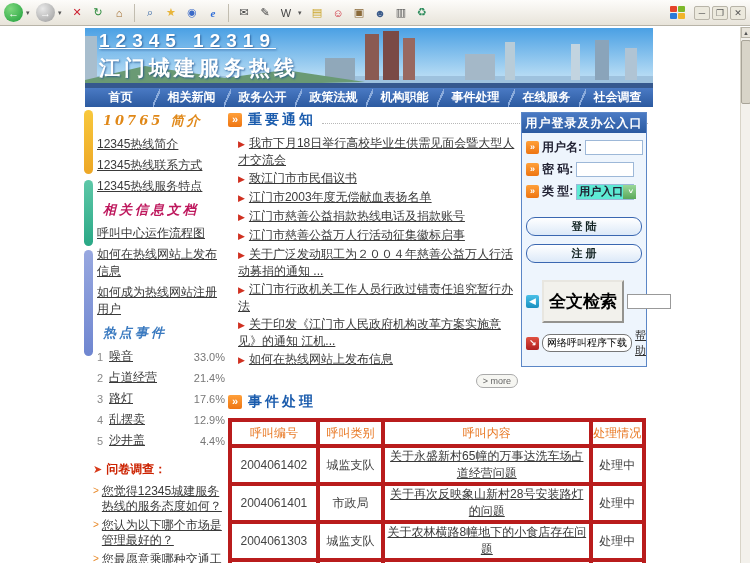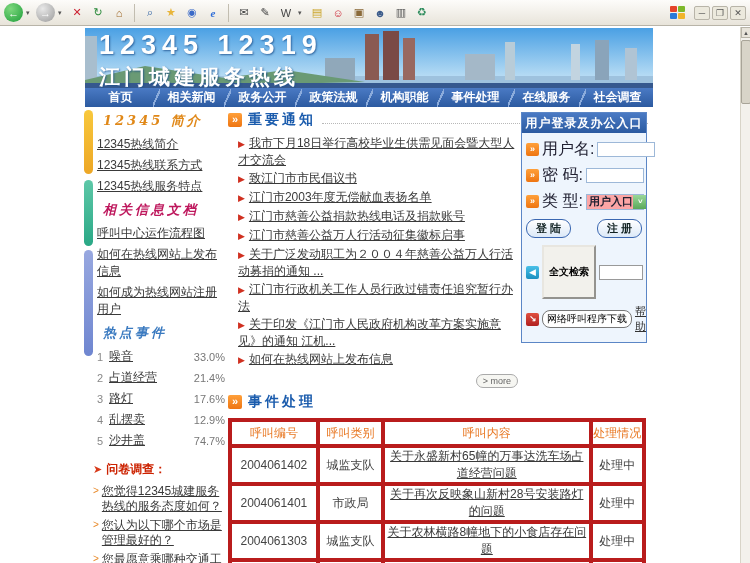--- a/index.html
+++ b/index.html
@@ -30,21 +30,21 @@
 
   
   .scrollbar { position:absolute; right:0; top:27px; width:10px; height:536px; background:#f3f1ec; border-left:1px solid #d8d4c8; }
   .sb-btn { width:10px; height:11px; background:#e8e4da; border:1px solid #b8b4a8; font-size:6px; color:#555; text-align:center; line-height:10px; }
   .sb-thumb { position:absolute; top:13px; left:0; width:10px; height:64px; background:#d8d4c8; border:1px solid #a8a498; border-radius:2px; }
 
   
   .banner { position:absolute; left:85px; top:28px; width:568px; height:60px; overflow:hidden; }
   .banner svg { position:absolute; left:0; top:0; }
   .banner-text { position:absolute; left:14px; top:2px; color:#fff; text-shadow:1px 1px 2px rgba(30,80,140,.8); }
-  .bt1 { font-size:27px; font-weight:bold; letter-spacing:6px; }
+  .bt1 { font-size:19px; font-weight:bold; letter-spacing:6px;text-decoration:underline; }
   .bt2 { font-size:21px; font-weight:bold; letter-spacing:4px; margin-top:2px; }
 
   
   .nav { position:absolute; left:85px; top:88px; width:568px; height:19px;
     background:linear-gradient(#4a7ac4,#2c5aa0); display:flex; }
   .nav a { flex:1; position:relative; display:flex; align-items:center; justify-content:center;
     color:#fff; font-weight:bold; font-size:12px; text-decoration:none; }
   .nav a + a::before { content:""; position:absolute; left:-3px; top:0; bottom:0; width:7px;
     background:linear-gradient(115deg,transparent 44%,#8cacdc 44%,#8cacdc 58%,transparent 58%); }
 
@@ -92,30 +92,30 @@
   
   .panel { position:absolute; left:521px; top:112px; width:126px; border:1px solid #5b86c6; background:#eef5fd; }
   .panel-hdr { height:20px; background:linear-gradient(#4a7ac4,#2c5aa0); color:#fff; font-weight:bold;
     text-align:center; line-height:20px; font-size:12px; letter-spacing:1px; }
   .panel-body { padding:6px 4px 8px 4px; }
   .p-row { display:flex; align-items:center; gap:3px; margin-bottom:5px; }
   .p-ico { width:13px; height:13px; border-radius:2px; background:linear-gradient(#ffa03a,#ee7512);
     color:#fff; font-size:9px; font-weight:bold; text-align:center; line-height:12px; flex:none; }
   .p-ico.cyan { background:linear-gradient(#4ac0e8,#1a90c0); }
   .p-ico.red { background:linear-gradient(#e05040,#b02020); }
-  .p-label { font-size:16px; color:#223; white-space:nowrap; }
+  .p-label { font-size:12px; color:#223; white-space:nowrap;font-weight:bold; }
   .p-input { width:58px; height:15px; border:1px solid #9db8d8; background:#fff; font-size:11px; }
-  .p-select { width:58px; height:16px; border:1px solid #9db8d8; background:#fca5a5; display:flex; align-items:center; }
+  .p-select { width:58px; height:16px; border:1px solid #9db8d8; background:#5eead4; display:flex; align-items:center; }
   .p-select span { flex:1; font-size:11px; font-weight:bold; color:#223; padding-left:2px; white-space:nowrap; }
   .p-select .drop { width:13px; height:14px; background:linear-gradient(#9ad89a,#5aa85a); color:#fff;
     font-size:8px; text-align:center; line-height:13px; flex:none; }
-  .btn-row { display:flex; justify-content:space-between; gap:8px; margin:7px 0; }
+  .btn-row { display:flex; justify-content:center; gap:8px; margin:17px 0;flex-direction:column; }
   .pill-btn { border:1px solid #3a67b1; border-radius:9px; background:linear-gradient(#fff,#dce9f8);
     color:#122; font-weight:bold; font-size:11px; padding:1px 9px; white-space:nowrap; }
-  .search-btn { border:2px outset #e8e6e0; background:#f2f1ec; font-size:10px; font-weight:bold; padding:18px 5px; white-space:nowrap; }
+  .search-btn { border:2px outset #e8e6e0; background:#f2f1ec; font-size:17px; font-weight:bold; padding:8px 5px; white-space:nowrap; }
   .s-input { width:44px; height:15px; border:1px solid #999; background:#fff; }
   .dl-btn { border:1px solid #777; border-radius:8px; background:#fff; font-size:10px; padding:1px 4px; white-space:nowrap; }
   .help-link { color:#333; text-decoration:underline; font-size:11px; }
 </style>
 </head>
 <body>
 
 <div id="screen">
 
   <div class="toolbar">
@@ -199,21 +199,21 @@
     <a>事件处理</a>
     <a>在线服务</a>
     <a>社会调查</a>
   </div>
 
   <div class="sidebar">
     <div class="side-bar-deco deco-yellow"></div>
     <div class="side-bar-deco deco-teal"></div>
     <div class="side-bar-deco deco-blue"></div>
 
-    <div class="side-hdr h-orange">12345 简介</div>
+    <div class="side-hdr h-orange">10765 简介</div>
     <a class="side-link">12345热线简介</a>
     <a class="side-link">12345热线联系方式</a>
     <a class="side-link">12345热线服务特点</a>
 
     <div class="side-hdr h-green">相关信息文档</div>
     <a class="side-link">呼叫中心运作流程图</a>
     <a class="side-link">如何在热线网站上发布信息</a>
     <a class="side-link">如何成为热线网站注册用户</a>
 
     <div class="side-hdr h-blue">热点事件</div>
@@ -233,21 +233,21 @@
       <span class="hot-pct">17.6%</span>
     </div>
     <div class="hot-row">
       <span class="hot-rank">4</span>
       <a class="hot-label">乱摆卖</a>
       <span class="hot-pct">12.9%</span>
     </div>
     <div class="hot-row">
       <span class="hot-rank">5</span>
       <a class="hot-label">沙井盖</a>
-      <span class="hot-pct">74.7%</span>
+      <span class="hot-pct">4.4%</span>
     </div>
 
     <div class="survey-hdr">
       <span class="survey-arrow">➤</span>
       <span>问卷调查：</span>
     </div>
     <div class="survey-q">
       <span class="q-mark">&gt;</span>
       <a>您觉得12345城建服务热线的服务态度如何？</a>
     </div>

